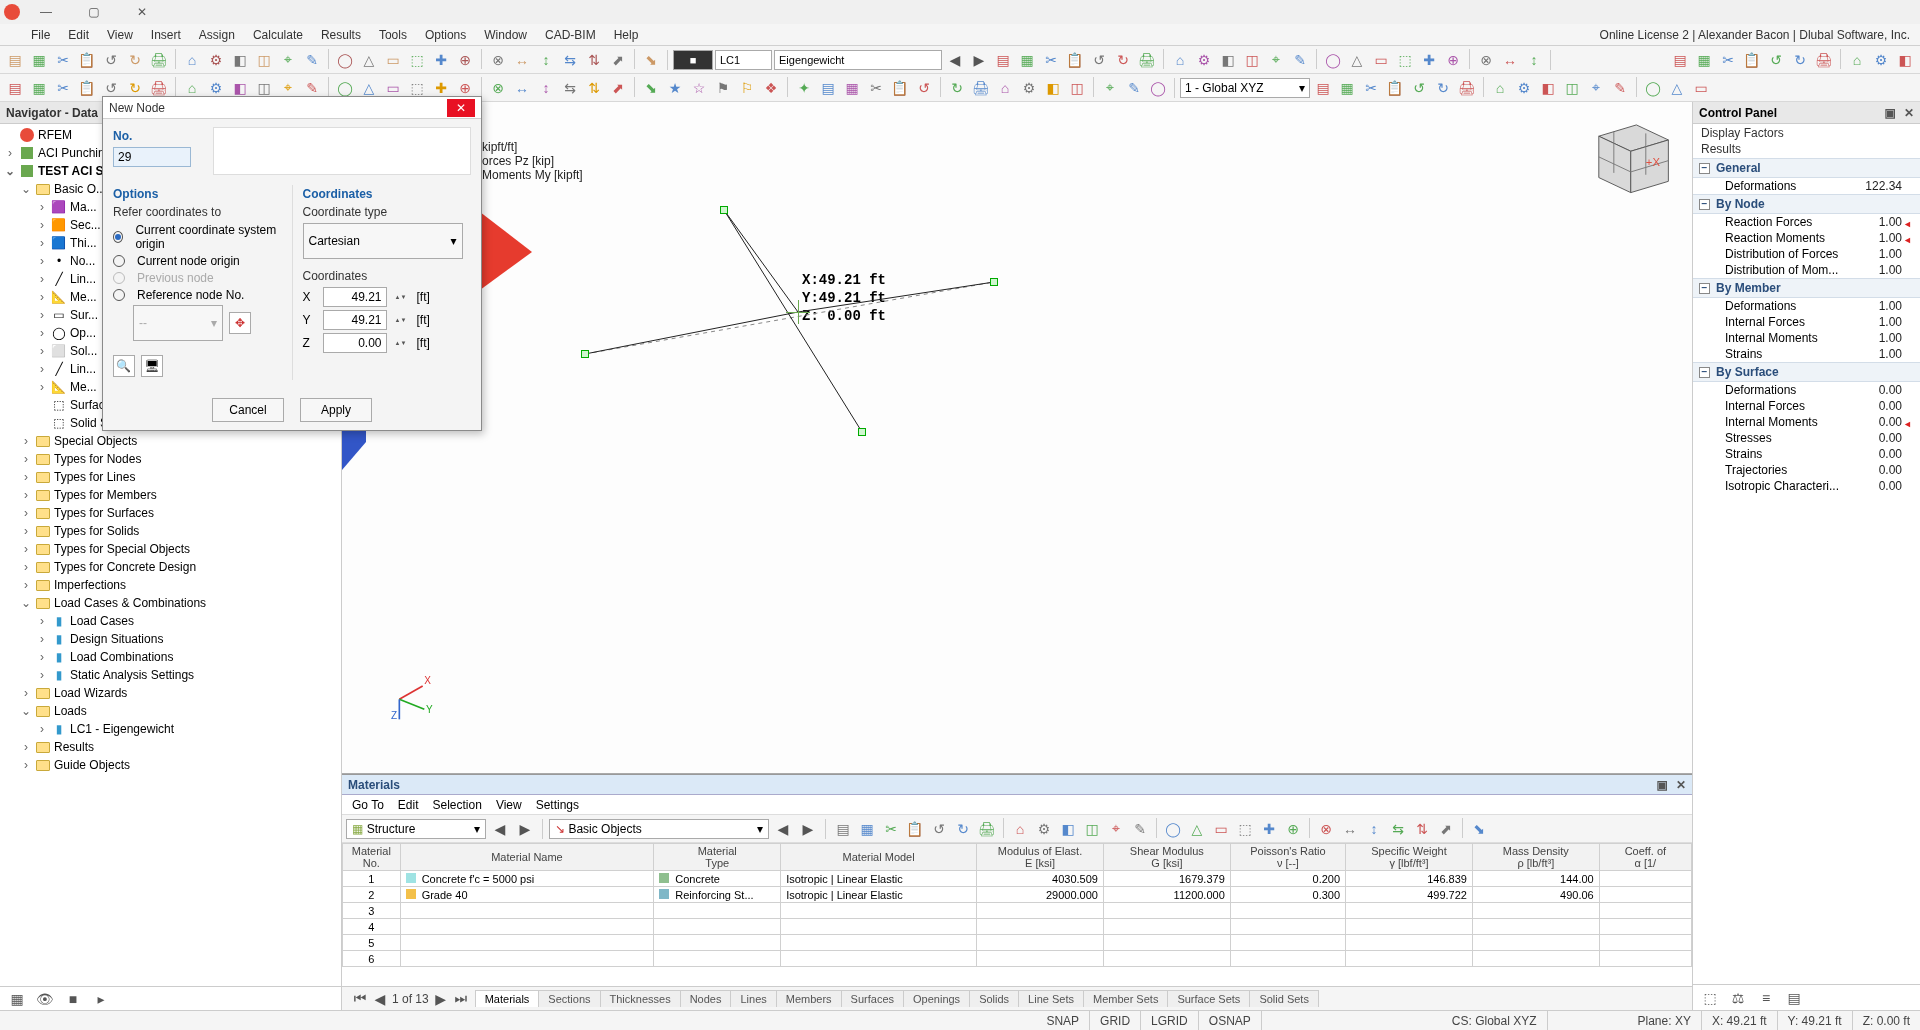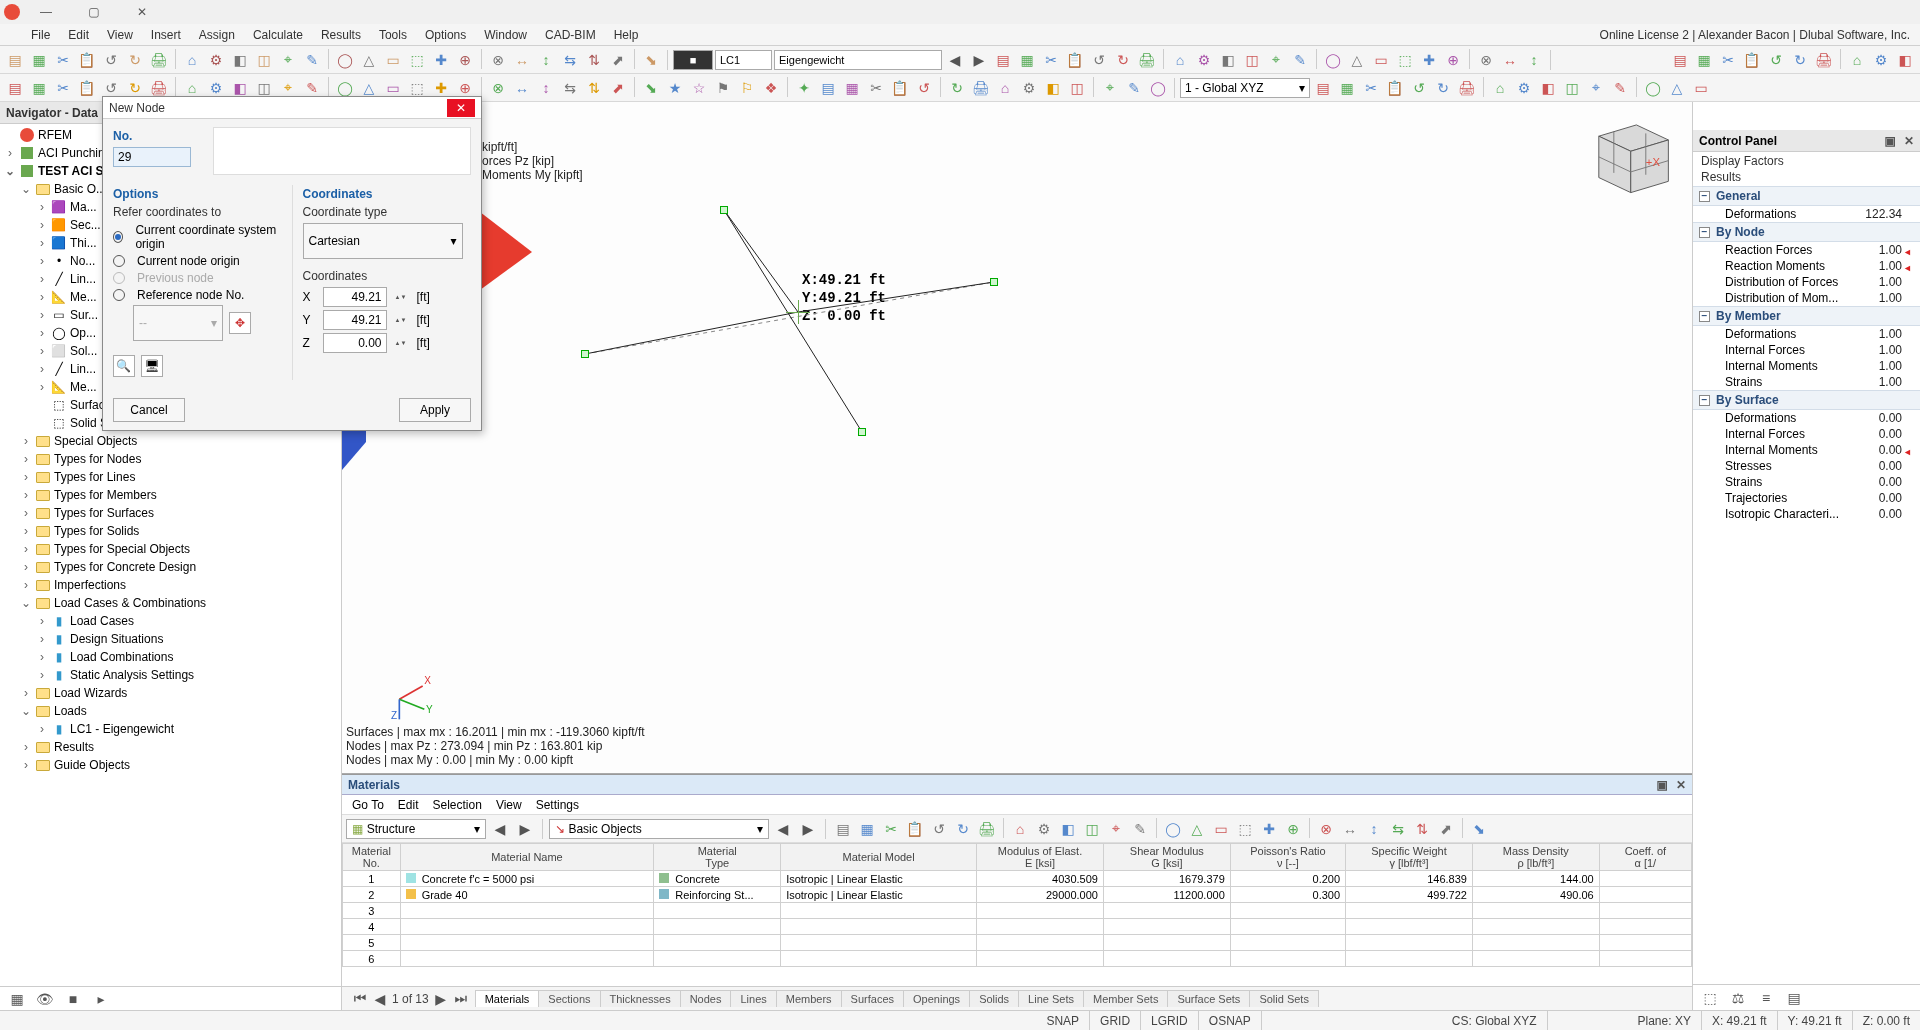--- a/index.html
+++ b/index.html
@@ -64,21 +64,21 @@
 .matgrid th { background:#f2f2f2; color:#444; font-weight:normal; text-align:center;}
 .matgrid td.num { text-align:right;}
 .matgrid td.c { text-align:center;}
 .mattabs { height:24px; border-top:1px solid #ccc; display:flex; align-items:center; background:#f5f5f5; padding:0 4px; gap:0;}
 .mattab { padding:2px 9px; border:1px solid #ccc; border-bottom:none; background:#fff; margin-right:-1px; font-size:11px;}
 .mattab.off { background:#efefef; color:#555;}
 .pagectrl { display:flex; align-items:center; gap:4px; padding:0 6px; font-size:11px; color:#444;}
 
 
 .ctrlpanel { width: 228px; background:#fff; border-left:1px solid #ccc; display:flex; flex-direction:column;}
-.ctrlpanel .hd { height:22px; background:#e8e8e8; border-bottom:1px solid #ccc; padding:0 6px; display:flex; align-items:center; font-weight:600;margin-top:28px;}
+.ctrlpanel .hd { height:22px; background:#e8e8e8; border-bottom:1px solid #ccc; padding:0 6px; display:flex; align-items:center; font-weight:600;}
 .cp-body { flex:1; overflow:auto; font-size:12px;}
 .cp-line { display:flex; align-items:flex-end; padding:1px 8px 1px 6px; }
 .cp-group { background:#eef3f8; font-weight:600; color:#2a4d7a; padding:2px 6px; border-top:1px solid #d3dde8; border-bottom:1px solid #d3dde8; display:flex; align-items:center;}
 .cp-group .minus { width:11px; height:11px; border:1px solid #888; margin-right:6px; display:flex; align-items:center; justify-content:center; font-size:10px; line-height:1; background:#fff;}
 .cp-line .lbl { flex:1; padding-left:26px;}
 .cp-line .val { width:46px; text-align:right; color:#222;}
 .cp-line .flag { width:10px; color:#d22; text-align:right; font-size:9px;}
 .cp-foot { height:26px; border-top:1px solid #ccc; display:flex; align-items:center; gap:6px; padding:0 6px;}
 .cp-sub { padding:2px 8px; color:#333;}
 
@@ -93,21 +93,21 @@
 .dialog .dtitle .close { width:28px; height:18px; background:#e81123; color:#fff; display:flex; align-items:center; justify-content:center; font-size:12px;}
 .dialog .dbody { padding:8px 10px 10px 10px; }
 .fieldlabel { color:#1b5fa6; font-weight:600; margin:2px 0 4px 0;}
 .txtin { width:78px; height:20px; border:1px solid #9ab8d4; background:#e9f2fb; padding:0 4px;}
 .row { display:flex; align-items:center; gap:6px; margin:3px 0;}
 .radio, .radio-off { width:12px; height:12px; border:1px solid #555; border-radius:50%; display:inline-flex; align-items:center; justify-content:center; margin-right:6px;}
 .radio::after { content:""; width:6px; height:6px; background:#2a6ac2; border-radius:50%;}
 .select { height:36px; border:1px solid #aaa; background:#f7f7f7; padding:0 5px; display:flex; align-items:center; justify-content:space-between;}
 .numin { width:64px; height:20px; border:1px solid #aaa; background:#fff; text-align:right; padding:0 4px;}
 .spin { width:10px; display:flex; flex-direction:column; font-size:6px; color:#555; line-height:1; margin-left:2px;}
-.dbuttons { display:flex; justify-content:space-between; gap:16px; padding:8px 10px; }
+.dbuttons { display:flex; justify-content:center; gap:16px; padding:8px 10px; }
 .dbtn { width:72px; height:24px; border:1px solid #aaa; background:#f7f7f7; display:flex; align-items:center; justify-content:center;}
 .coords-cols { display:flex; gap:10px;}
 .opts-col { flex:1;}
 .coord-col { flex:1; border-left:1px solid #ddd; padding-left:10px;}
 .iconsq { width:22px; height:22px; border:1px solid #aaa; display:flex; align-items:center; justify-content:center; background:#fff;}
 svg { display:block;}
 </style>
 </head>
 <body>
 
@@ -625,25 +625,20 @@
 
       <svg class="axes" viewBox="0 0 60 60">
         <line x1="16" y1="34" x2="44" y2="18" stroke="#d33" stroke-width="2"></line>
           <text x="46" y="16" fill="#d33" font-size="10">X</text>
         <line x1="16" y1="34" x2="46" y2="46" stroke="#2a2" stroke-width="2"></line>
           <text x="48" y="50" fill="#2a2" font-size="10">Y</text>
         <line x1="16" y1="34" x2="16" y2="58" stroke="#36c" stroke-width="2"></line>
           <text x="6" y="58" fill="#36c" font-size="10">Z</text>
       </svg>
 
-      <div class="infotext">
-        <div>Surfaces | max mx : 16.2011 | min mx : -119.3060 kipft/ft</div>
-        <div>Nodes | max Pz : 273.094 | min Pz : 163.801 kip</div>
-        <div>Nodes | max My : 0.00 | min My : 0.00 kipft</div>
-      </div>
     </div>
 
     <div class="matpanel">
       <div class="hd">
           <span>Materials</span>
         <span style="margin-left:auto;display:flex;gap:8px;color:#555">
           <span>▣</span>
           <span>✕</span>
         </span>
       </div>

